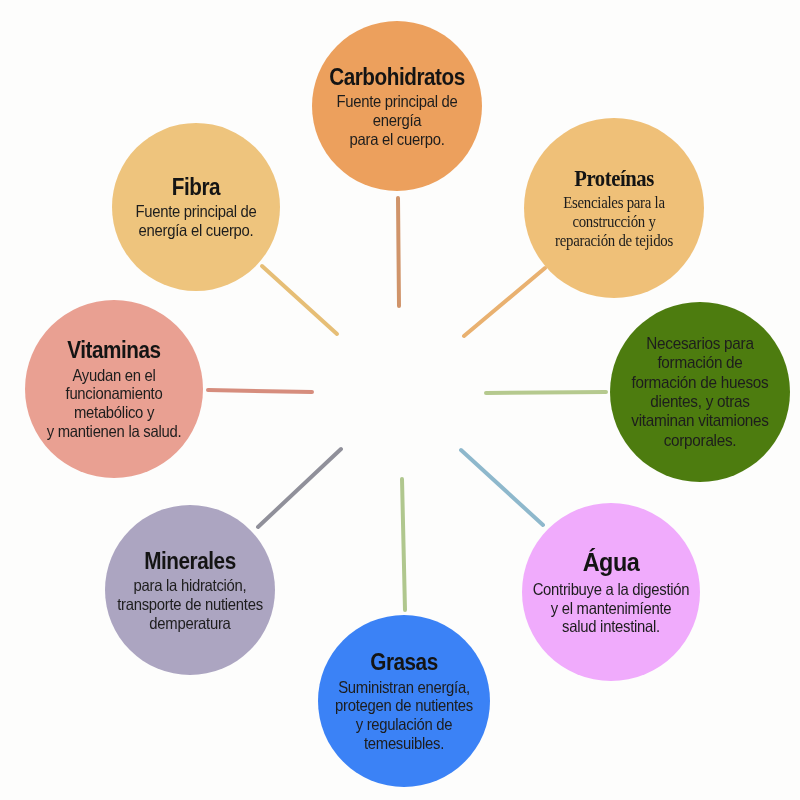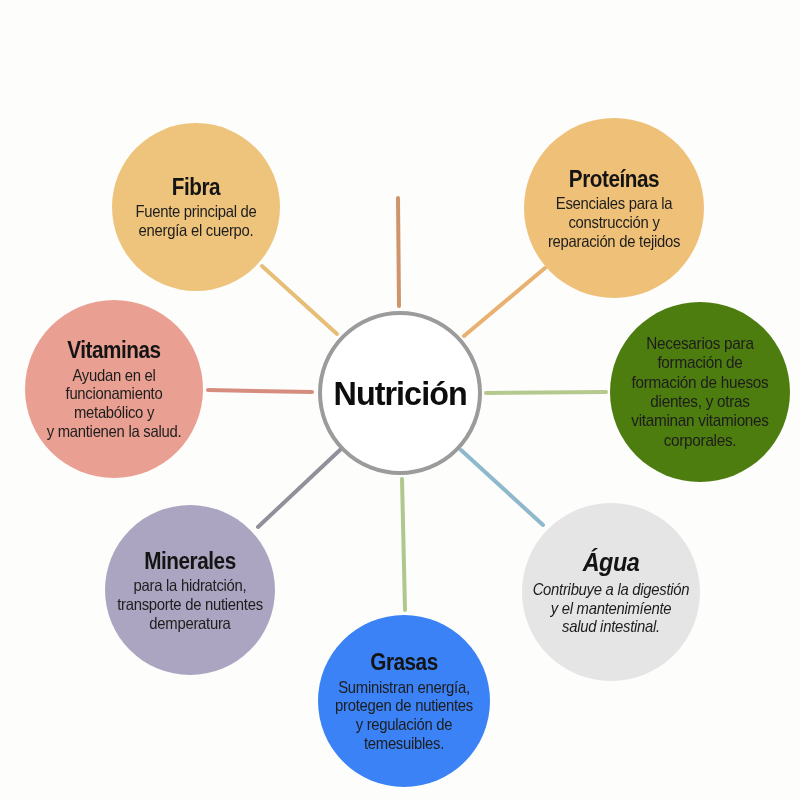--- a/index.html
+++ b/index.html
@@ -58,21 +58,21 @@
     z-index: 3;
   }
   #center-label {
     font-weight: bold;
     font-size: 34px;
     letter-spacing: -1px;
     color: #0d0d0d;
     transform: scaleX(0.95);
   }
   #node-carbohidratos { left: 312px; top: 21px;  width: 170px; height: 170px; }
-  #node-proteinas     { left: 524px; top: 118px; width: 180px; height: 180px; }
+  #node-proteinas     { left: 524px; top: 118px; width: 180px; height: 180px; font-family: Liberation Serif, serif; }
   #node-huesos        { left: 610px; top: 302px; width: 180px; height: 180px; }
   #node-agua          { left: 522px; top: 503px; width: 178px; height: 178px; }
   #node-grasas        { left: 318px; top: 615px; width: 172px; height: 172px; }
   #node-minerales     { left: 105px; top: 505px; width: 170px; height: 170px; justify-content: center; }
   #node-vitaminas     { left: 25px;  top: 300px; width: 178px; height: 178px; }
   #node-fibra         { left: 112px; top: 123px; width: 168px; height: 168px; }
   #node-agua .node-title { font-size: 26px; }
   #node-huesos .node-desc { font-size: 17px; }
   .connector {
     stroke-width: 4;
@@ -88,24 +88,28 @@
     <line class="connector" x1="398" y1="198" x2="399" y2="306" style="stroke: rgb(208, 148, 106);"></line>
     <line class="connector" x1="545" y1="268" x2="464" y2="336" style="stroke: rgb(233, 177, 112);"></line>
     <line class="connector" x1="606" y1="392" x2="486" y2="393" style="stroke: rgb(181, 201, 142);"></line>
     <line class="connector" x1="543" y1="525" x2="461" y2="450" style="stroke: rgb(142, 184, 204);"></line>
     <line class="connector" x1="405" y1="610" x2="402" y2="479" style="stroke: rgb(176, 199, 142);"></line>
     <line class="connector" x1="258" y1="527" x2="341" y2="449" style="stroke: rgb(144, 144, 154);"></line>
     <line class="connector" x1="208" y1="390" x2="312" y2="392" style="stroke: rgb(214, 141, 125);"></line>
     <line class="connector" x1="262" y1="266" x2="337" y2="334" style="stroke: rgb(230, 190, 118);"></line>
   </svg>
 
-  <div class="node" id="center-node">
-    <div id="center-label">Nutrición</div>
+
+  <div class="node" id="node-carbohidratos" style="background-color: rgb(236, 160, 93);">
+    <div class="node-inner">
+      <div class="node-title">Carbohidratos</div>
+      <div class="node-desc">Fuente principal de energía
+para el cuerpo.</div>
+    </div>
   </div>
-
 
   <div class="node" id="node-proteinas" style="background-color: rgb(239, 192, 120);">
     <div class="node-inner">
       <div class="node-title">Proteínas</div>
       <div class="node-desc">Esenciales para la
 construcción y
 reparación de tejidos</div>
     </div>
   </div>
 
@@ -114,21 +118,21 @@
 
       <div class="node-desc">Necesarios para
 formación de
 formación de huesos
 dientes, y otras
 vitaminan vitamiones
 corporales.</div>
     </div>
   </div>
 
-  <div class="node" id="node-agua" style="background-color: #e5e5e5; font-style: italic;">
+  <div class="node" id="node-agua" style="background-color: #f0abfc;">
     <div class="node-inner">
       <div class="node-title">Água</div>
       <div class="node-desc">Contribuye a la digestión
 y el mantenimíente
 salud intestinal.</div>
     </div>
   </div>
 
   <div class="node" id="node-grasas" style="background-color: #3b82f6;">
     <div class="node-inner">

